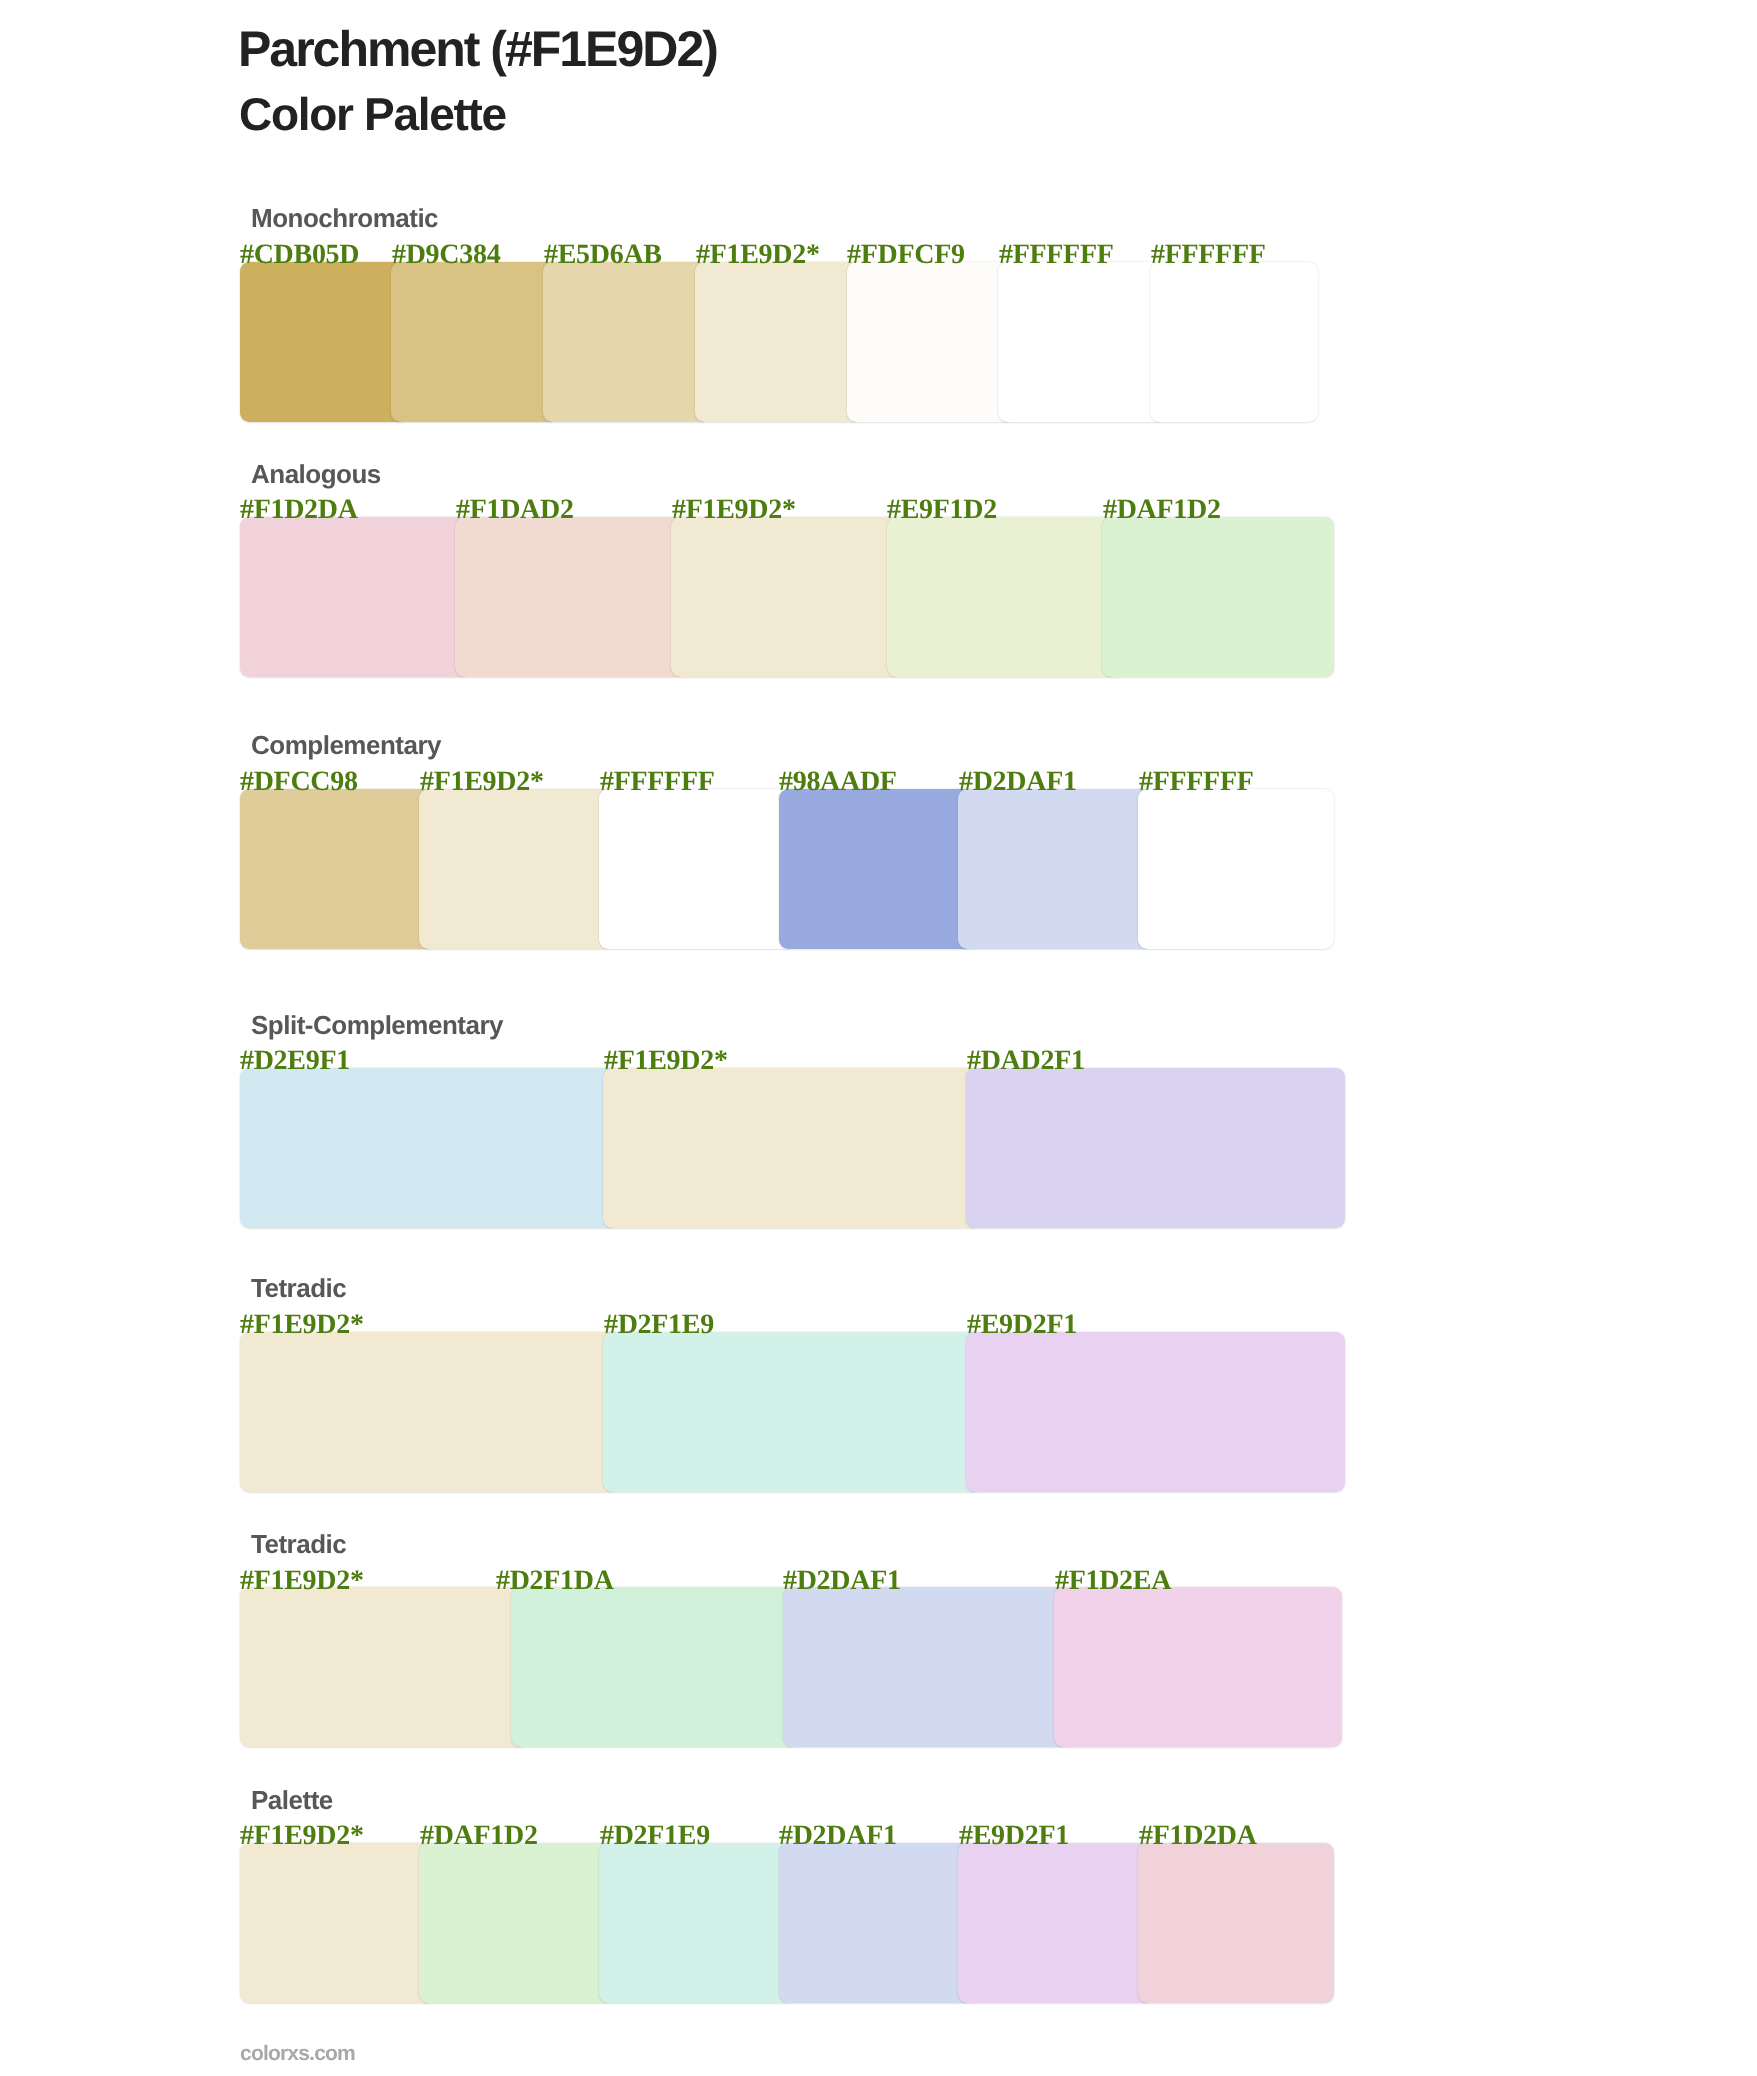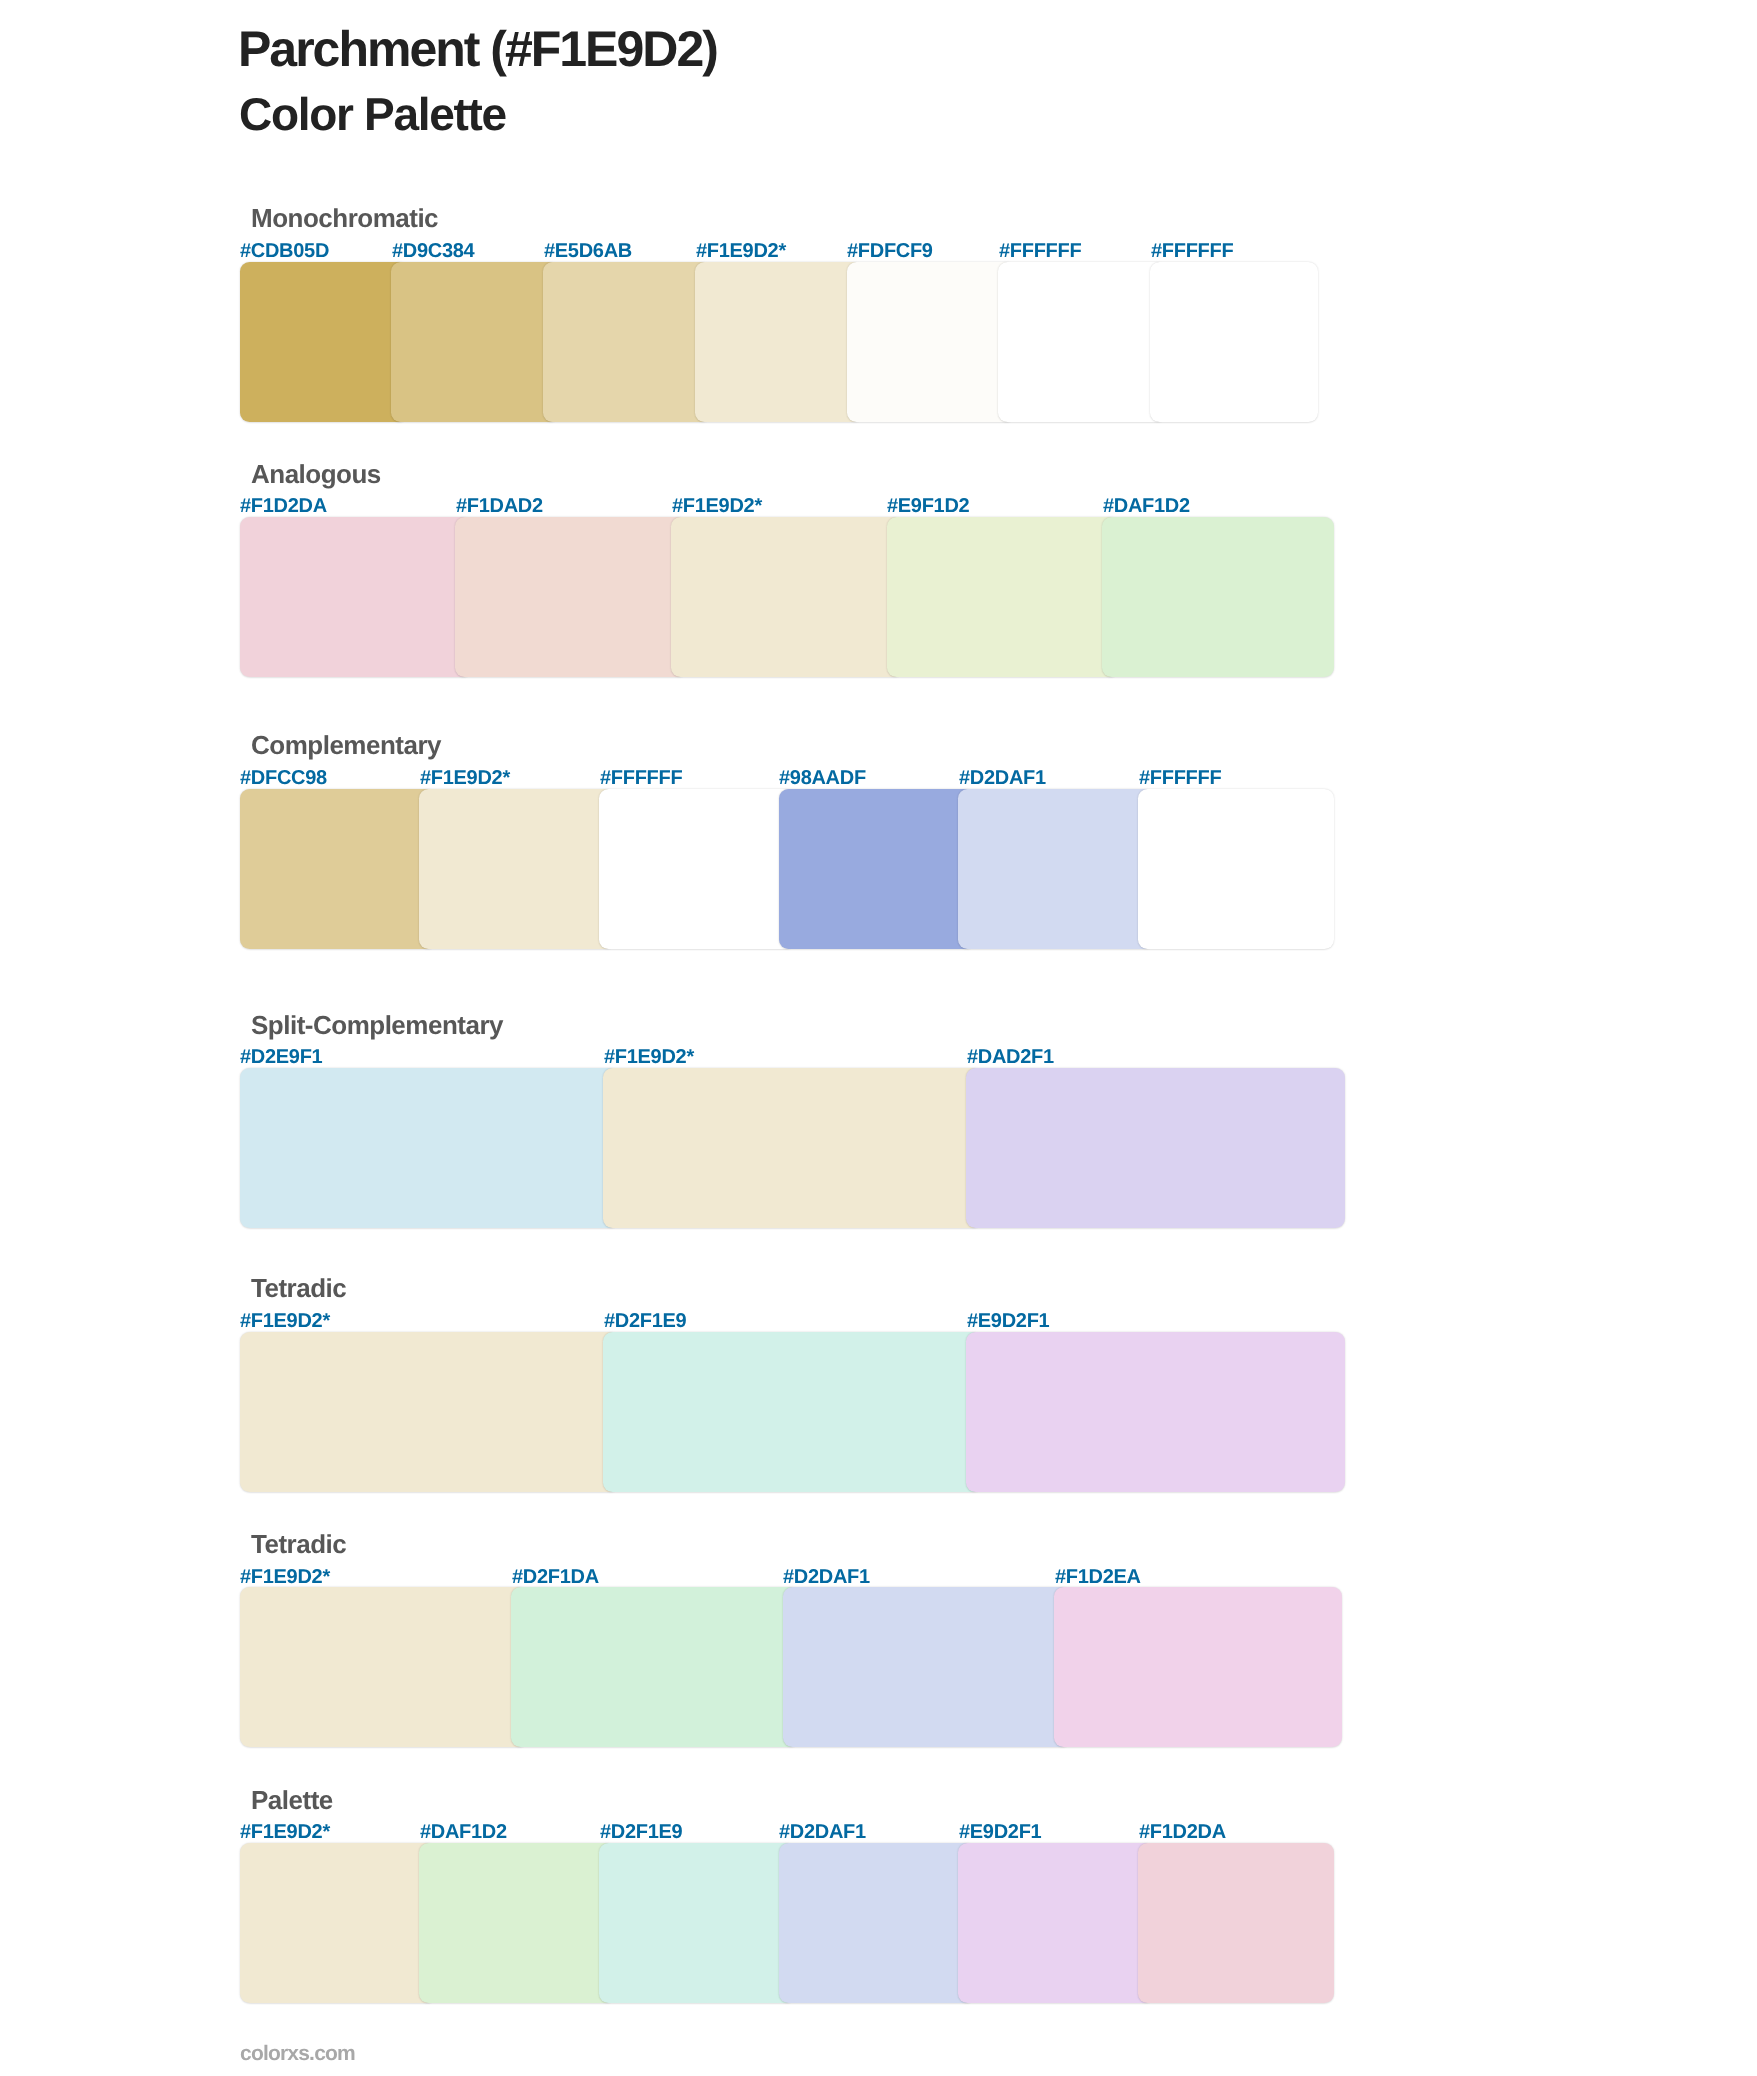--- a/index.html
+++ b/index.html
@@ -18,22 +18,22 @@
                  font-size:46px;line-height:1;font-weight:bold;letter-spacing:-1.3px;
                  color:#222222;white-space:nowrap;}
 
   .palette-row{position:absolute;left:0;top:0;width:1757px;}
   .section-title{position:absolute;left:239px;margin:12px;
                  font-size:26px;line-height:1;font-weight:bold;letter-spacing:-0.5px;
                  color:#575757;white-space:nowrap;}
   .swatch-row{position:absolute;left:0;top:0;}
   .swatch{position:absolute;height:160px;border-radius:9.6px;
           box-shadow:0 0 2.4px rgba(0,0,0,0.10), 0 0.8px 1.6px rgba(0,0,0,0.08);}
-  .label{position:absolute;font-size:20px;line-height:1;font-weight:bold;letter-spacing:-0.3px;
-         color:#0369a1;white-space:nowrap;z-index:50;}
+  .label{position:absolute;font-size:28px;line-height:1;font-weight:bold;letter-spacing:-0.3px;
+         color:#4d7c0f;white-space:nowrap;z-index:50;font-family:Liberation Serif, serif;}
 
   .site-footer{position:absolute;left:240px;top:2043px;
                font-size:21px;line-height:1;font-weight:bold;letter-spacing:-0.8px;
                color:#a8a8a8;white-space:nowrap;}
 </style>
 </head>
 <body>
 
 <div class="page">
 
@@ -112,21 +112,21 @@
       <div class="swatch" style="left:966px;top:1332px;width:379px;background:#E9D2F1;z-index:3" title="#E9D2F1"></div>
       <div class="label" style="left:967px;top:1311px">#E9D2F1</div>
     </div>
   </section>
   <section class="palette-row">
     <h2 class="section-title" style="top:1519px">Tetradic</h2>
     <div class="swatch-row">
       <div class="swatch" style="left:240px;top:1587px;width:288px;background:#F1E9D2;z-index:1" title="#F1E9D2"></div>
       <div class="label" style="left:240px;top:1567px">#F1E9D2*</div>
       <div class="swatch" style="left:511px;top:1587px;width:288px;background:#D2F1DA;z-index:2" title="#D2F1DA"></div>
-      <div class="label" style="left:512px;top:1567px">#D2F1DA</div>
+      <div class="label" style="left:496px;top:1567px">#D2F1DA</div>
       <div class="swatch" style="left:783px;top:1587px;width:288px;background:#D2DAF1;z-index:3" title="#D2DAF1"></div>
       <div class="label" style="left:783px;top:1567px">#D2DAF1</div>
       <div class="swatch" style="left:1054px;top:1587px;width:288px;background:#F1D2EA;z-index:4" title="#F1D2EA"></div>
       <div class="label" style="left:1055px;top:1567px">#F1D2EA</div>
     </div>
   </section>
   <section class="palette-row">
     <h2 class="section-title" style="top:1775px">Palette</h2>
     <div class="swatch-row">
       <div class="swatch" style="left:240px;top:1843px;width:196px;background:#F1E9D2;z-index:1" title="#F1E9D2"></div>

